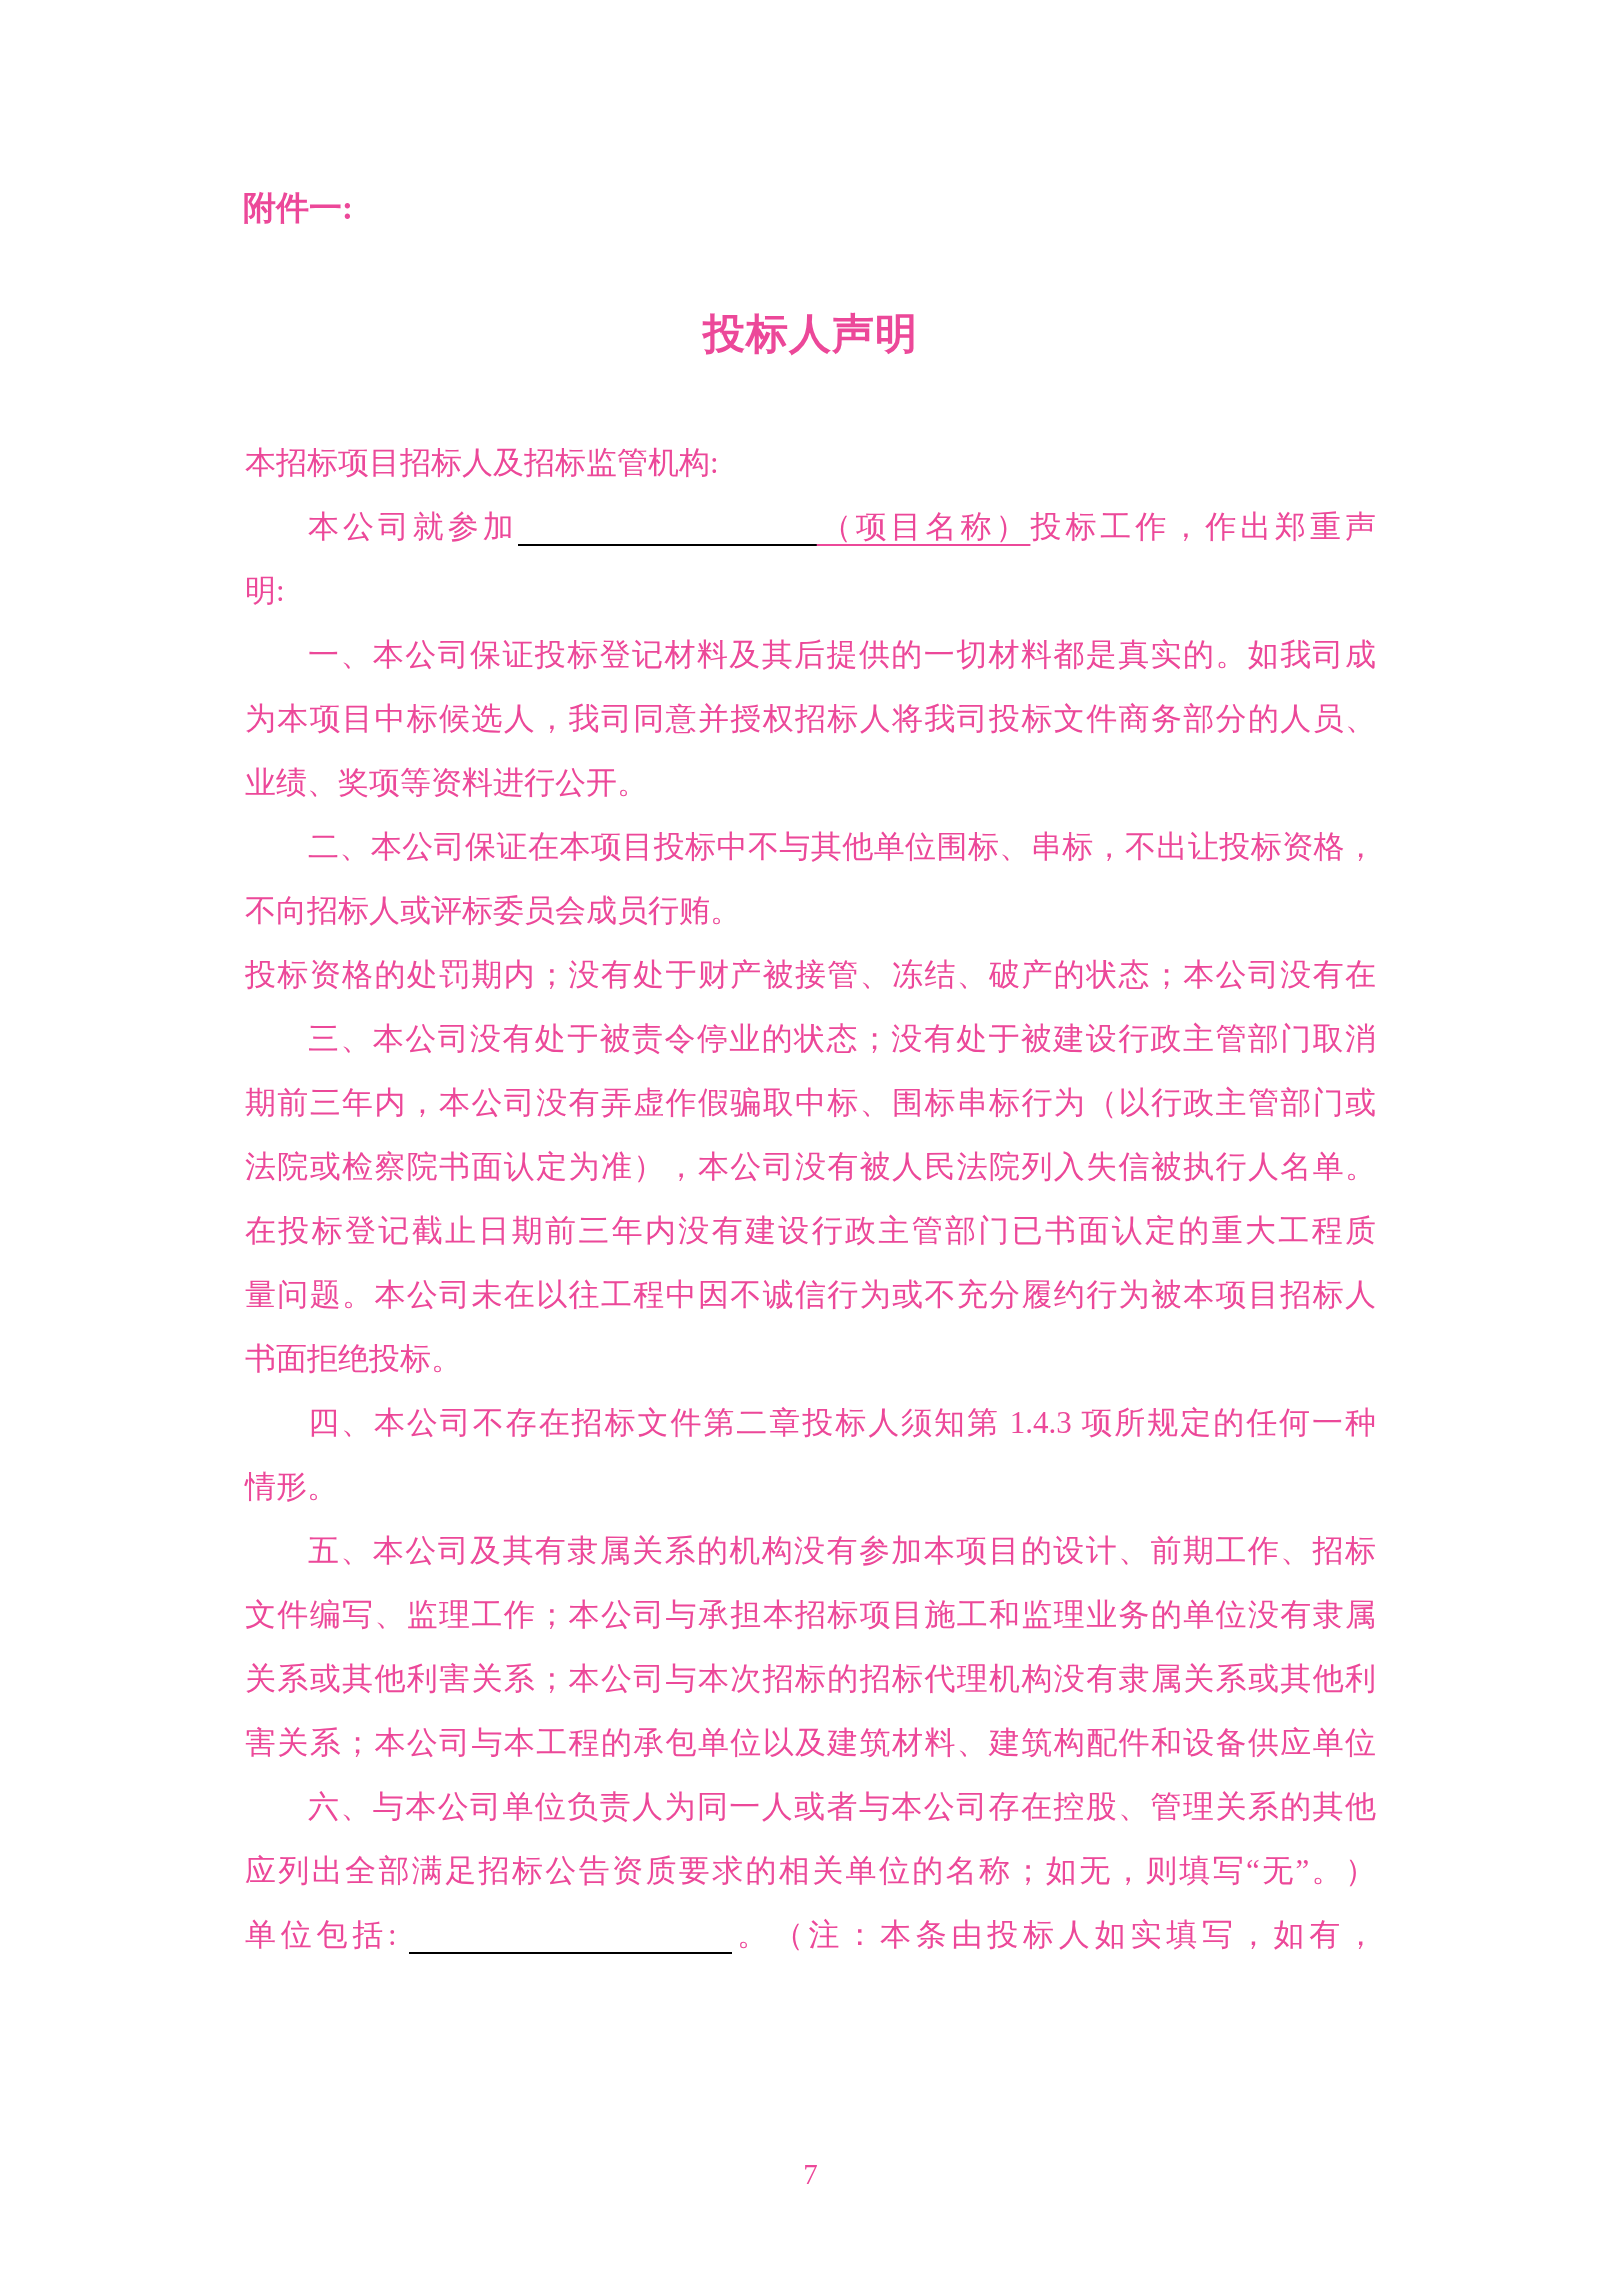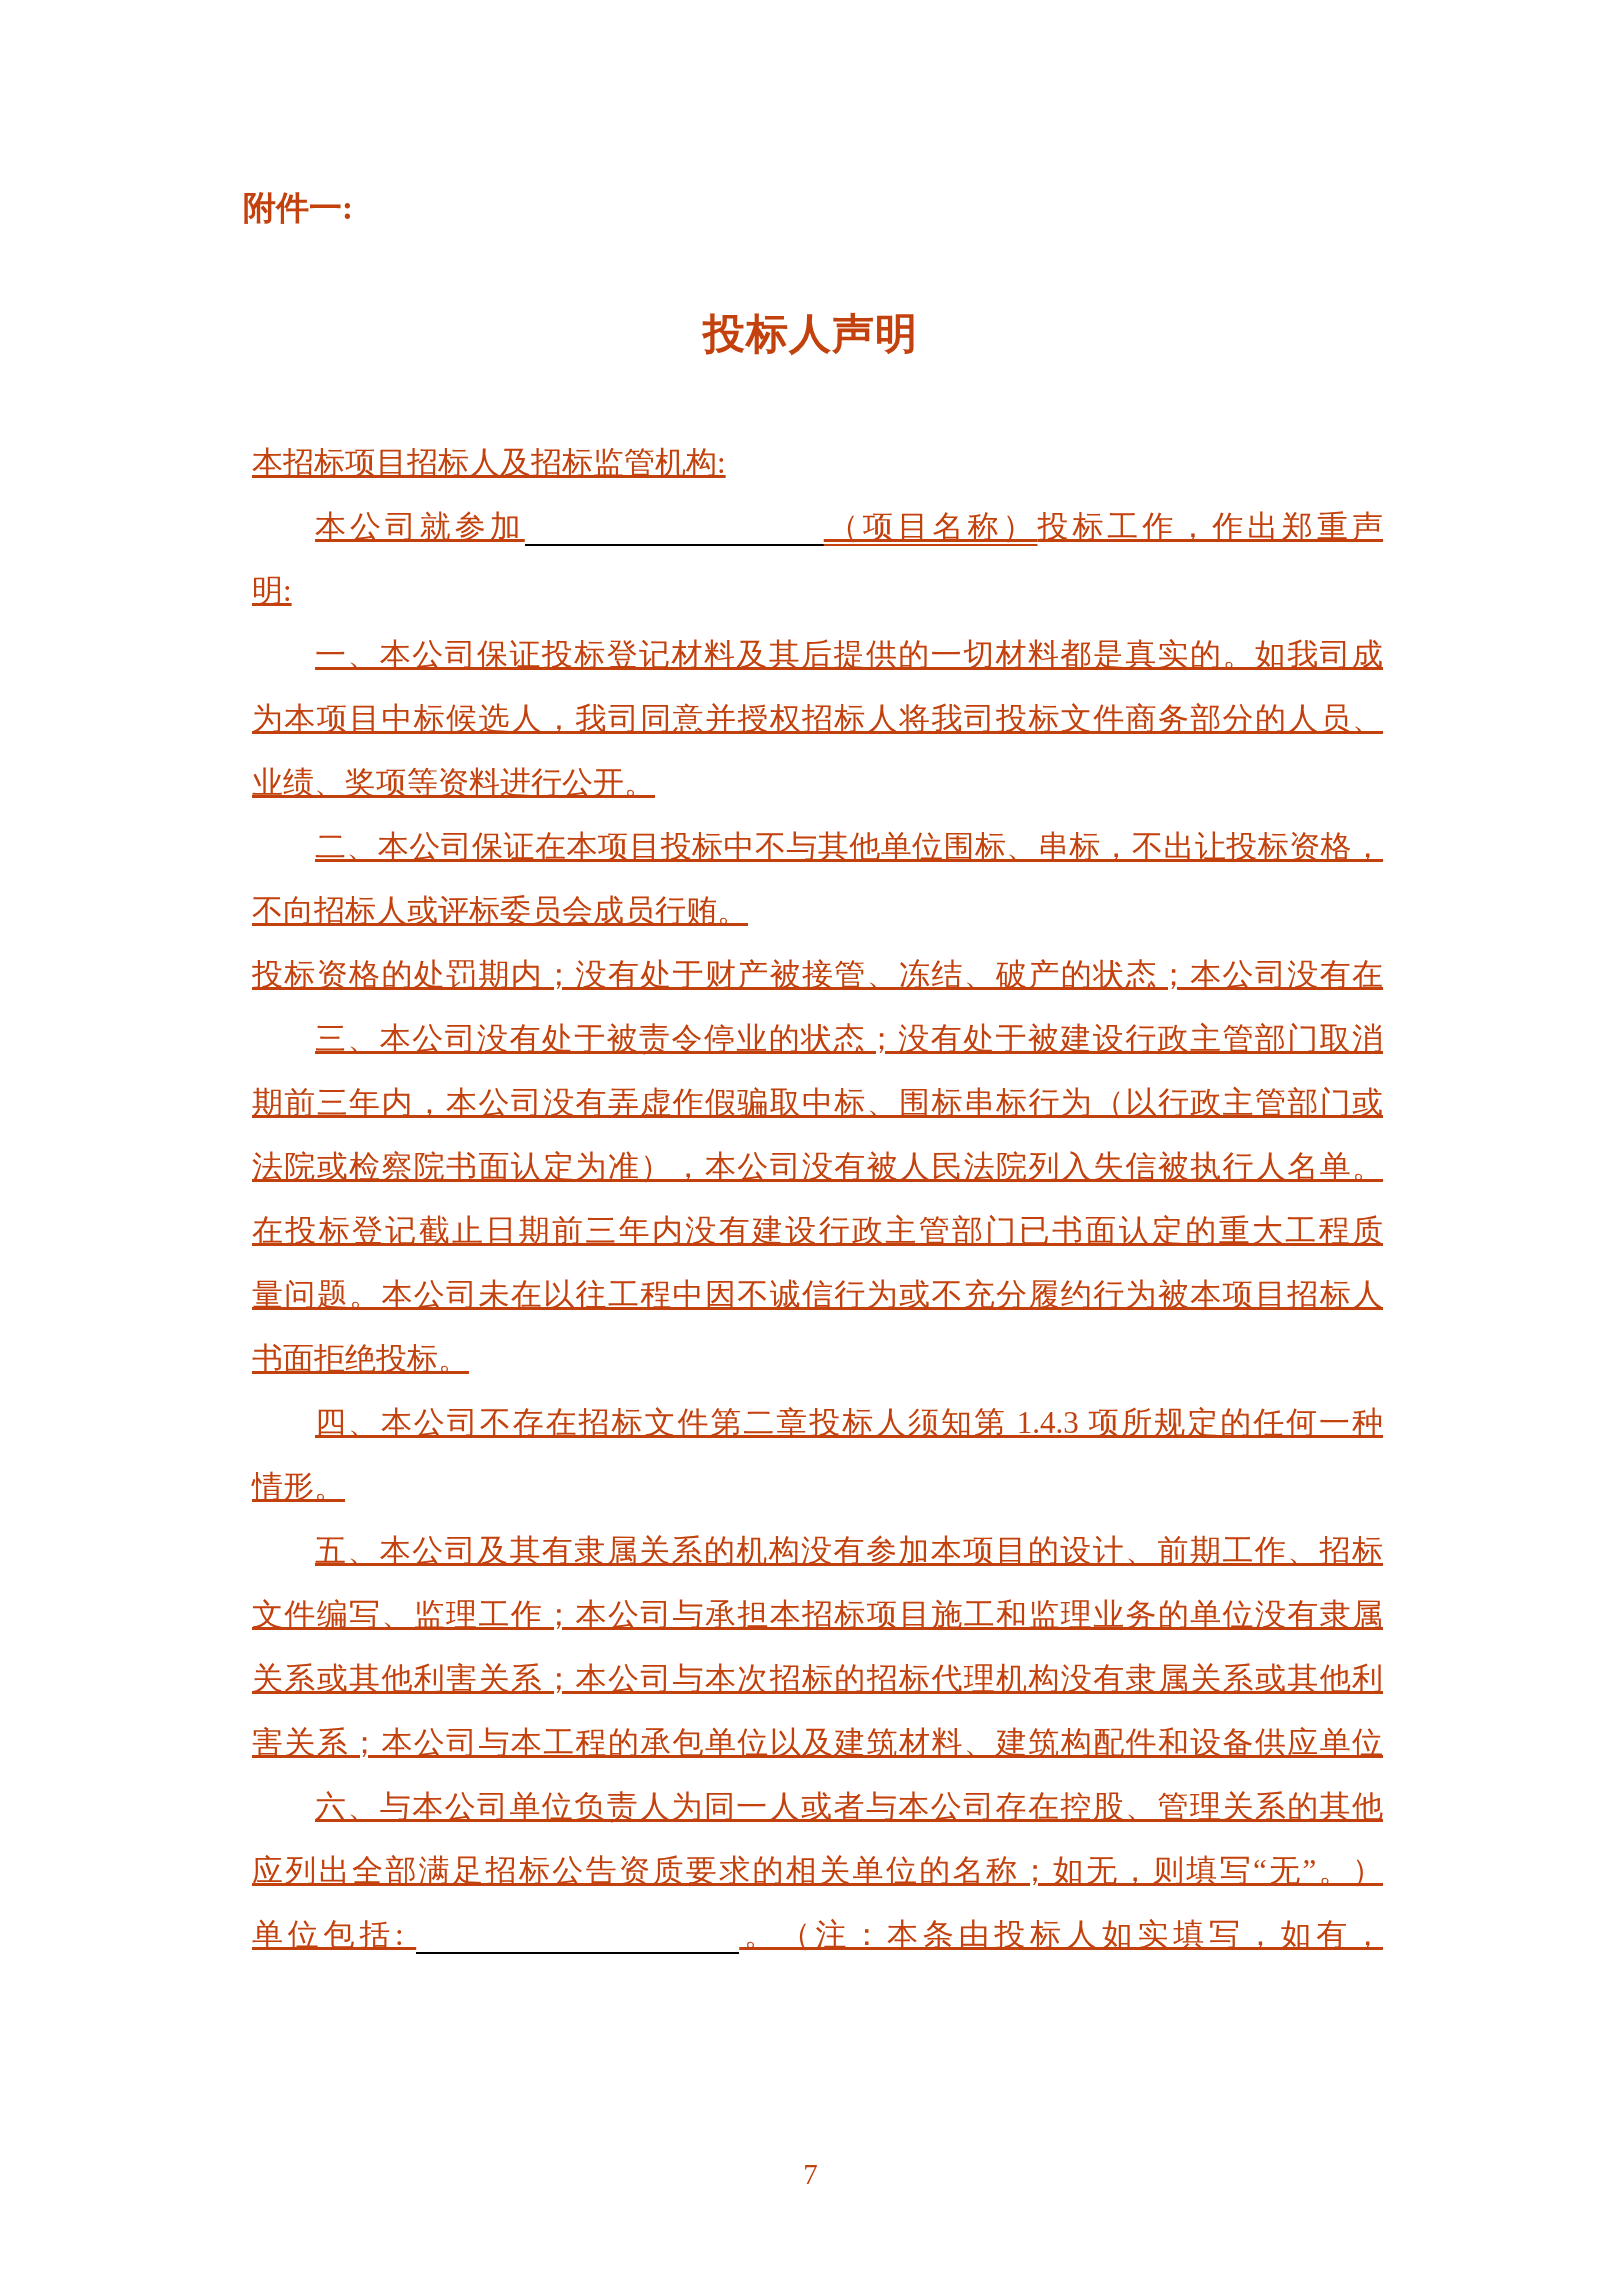--- a/index.html
+++ b/index.html
@@ -1,21 +1,21 @@
 <!DOCTYPE html>
 <html><head>
 <meta charset="utf-8">
 <style>
   html, body { margin: 0; padding: 0; background: #ffffff; }
   .sheet {
     position: relative;
     width: 1621px;
     height: 2293px;
     background: #ffffff;
-    color: #c2410c;
+    color: #ec4899;
     font-family: "Liberation Serif", "DejaVu Serif", serif;
     overflow: hidden;
   }
   .attachment {
     position: absolute;
     left: 243px;
     top: 186px;
     font-size: 33px;
     font-weight: bold;
     white-space: nowrap;
@@ -26,24 +26,23 @@
     top: 306px;
     width: 100%;
     margin: 0;
     text-align: center;
     font-size: 42px;
     font-weight: bold;
     letter-spacing: 1px;
   }
   .doc-body {
     position: absolute;
-    left: 252px;
+    left: 245px;
     top: 431px;
     width: 1131px;
-    text-decoration: underline;
   }
   .line {
     height: 64px;
     line-height: 64px;
     font-size: 31px;
     white-space: nowrap;
     text-align: justify;
     text-align-last: left;
   }
   .line.j { text-align-last: justify; }

